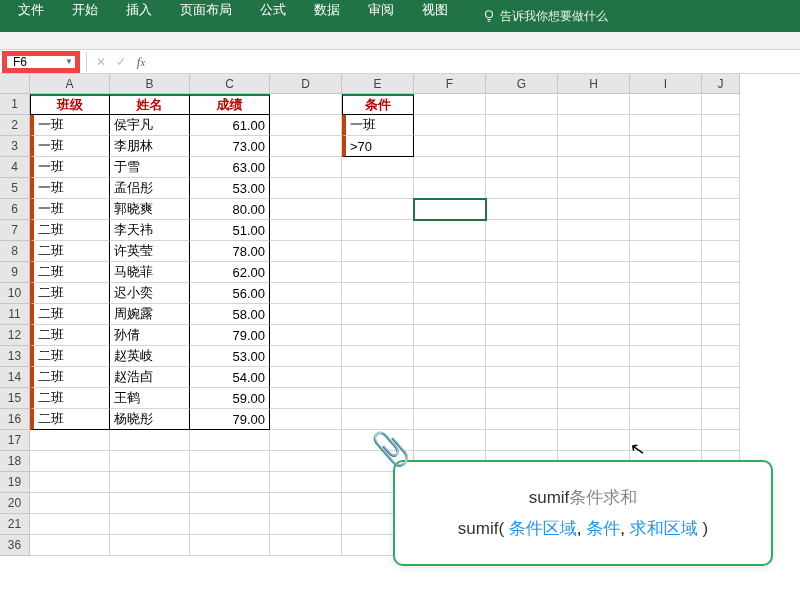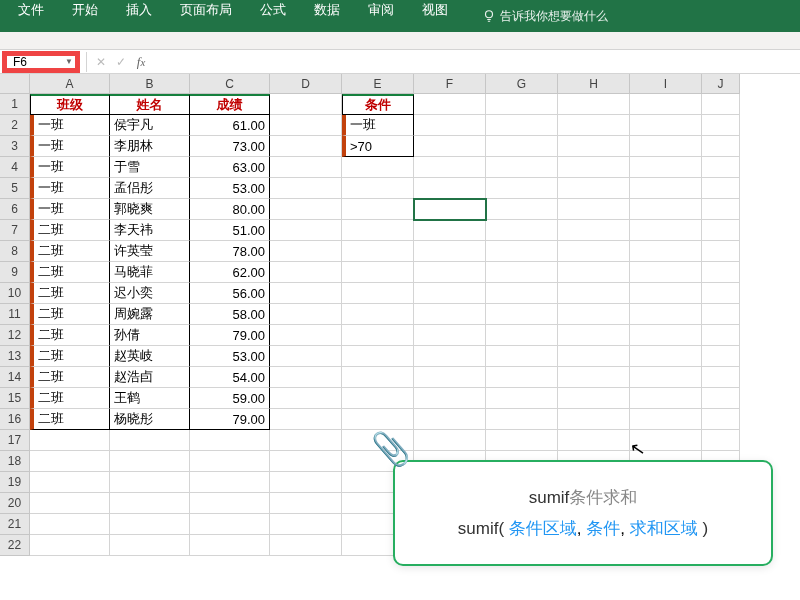--- a/index.html
+++ b/index.html
@@ -369,21 +369,21 @@
         <div class="cell cC"></div>
         <div class="cell cD"></div>
         <div class="cell cE"></div>
         <div class="cell cF"></div>
         <div class="cell cG"></div>
         <div class="cell cH"></div>
         <div class="cell cI"></div>
         <div class="cell cJ"></div>
       </div>
       <div class="row">
-        <div class="rh">22</div>
+        <div class="rh">36</div>
         <div class="cell cA"></div>
         <div class="cell cB"></div>
         <div class="cell cC"></div>
         <div class="cell cD"></div>
         <div class="cell cE"></div>
         <div class="cell cF"></div>
         <div class="cell cG"></div>
         <div class="cell cH"></div>
         <div class="cell cI"></div>
         <div class="cell cJ"></div>

